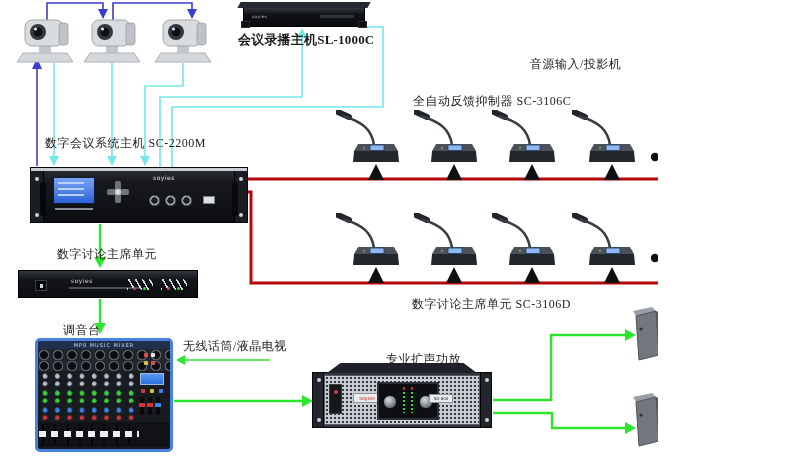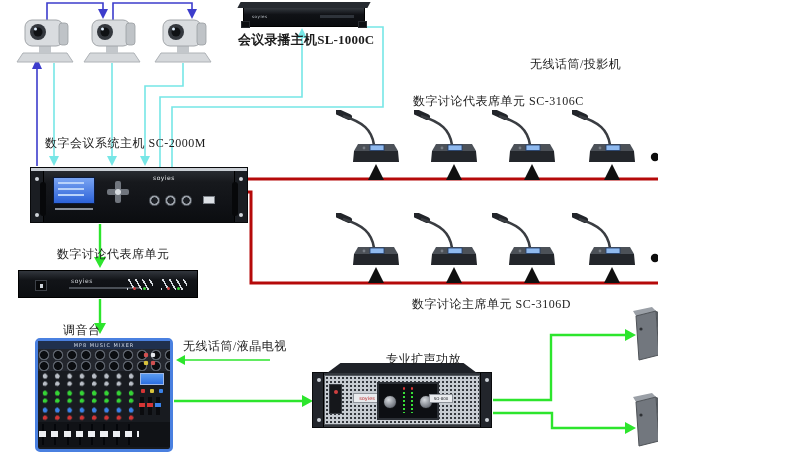--- a/index.html
+++ b/index.html
@@ -350,23 +350,23 @@
         <span class="a-knob" style="left:4px"></span>
         <span class="a-knob" style="right:4px"></span>
         <span class="a-reds"></span>
         <span class="a-leds"></span>
       </div>
       <span class="a-model">SG-800</span>
     </div>
   </div>
 
   <span class="lbl lbl-strong" style="left:238px;top:33px">会议录播主机SL-1000C</span>
-  <span class="lbl" style="left:530px;top:58px">无线话筒/投影机</span>
-  <span class="lbl" style="left:413px;top:95px">数字讨论代表席单元 SC-3106C</span>
-  <span class="lbl" style="left:45px;top:137px">数字会议系统主机 SC-2000M</span>
+  <span class="lbl" style="left:530px;top:58px">音源输入/投影机</span>
+  <span class="lbl" style="left:413px;top:95px">全自动反馈抑制器 SC-3106C</span>
+  <span class="lbl" style="left:45px;top:137px">数字会议系统主机 SC-2200M</span>
   <span class="lbl" style="left:412px;top:298px">数字讨论主席单元 SC-3106D</span>
-  <span class="lbl" style="left:57px;top:248px">数字讨论代表席单元</span>
+  <span class="lbl" style="left:57px;top:248px">数字讨论主席单元</span>
   <span class="lbl" style="left:63px;top:324px">调音台</span>
   <span class="lbl" style="left:183px;top:340px">无线话筒/液晶电视</span>
   <span class="lbl" style="left:386px;top:353px">专业扩声功放</span>
   <span class="lbl" style="left:682px;top:336px">音箱</span>
   <span class="lbl" style="left:682px;top:422px">音箱</span>
 </div>
 
 </body></html>

